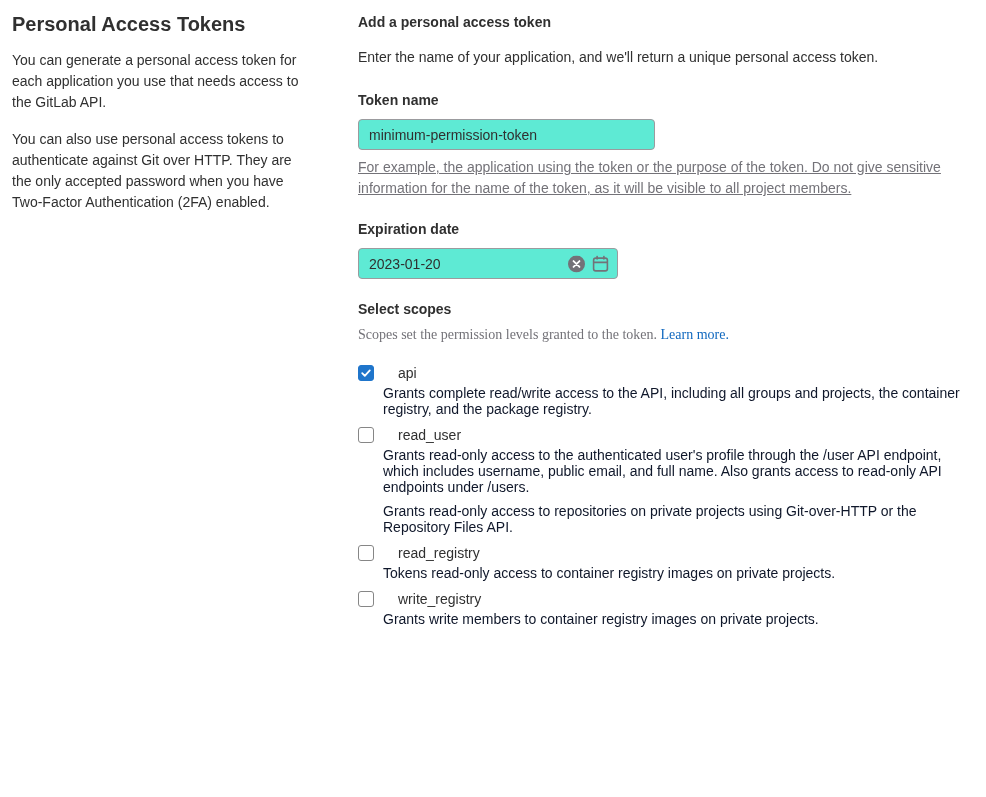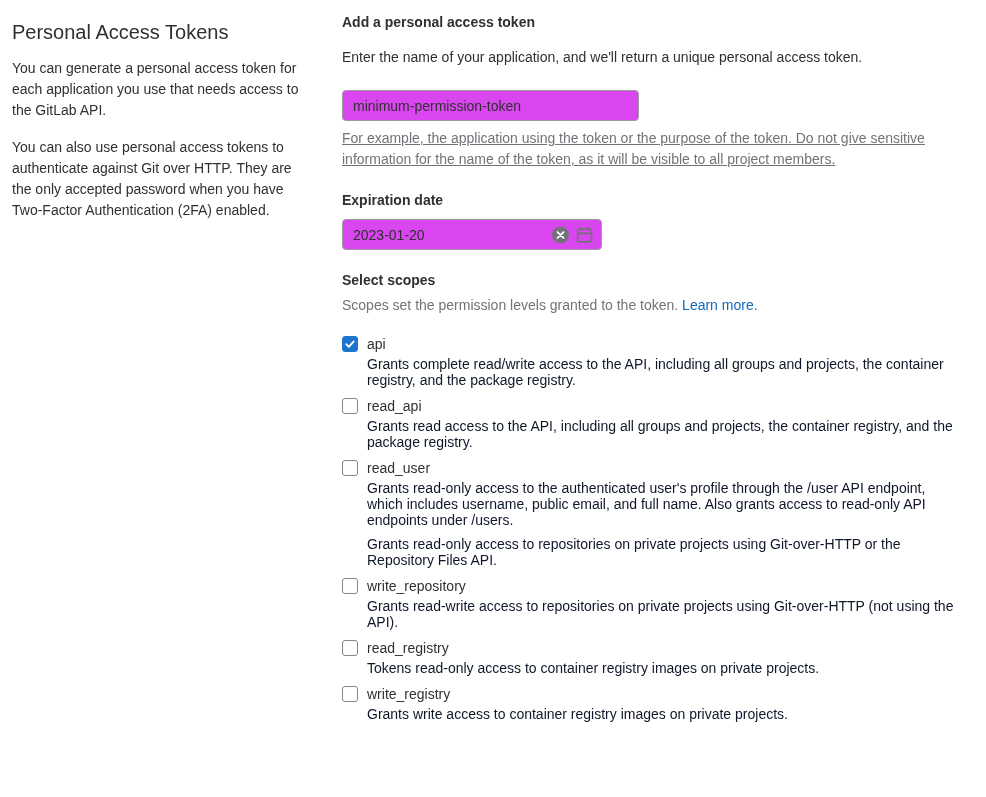--- a/index.html
+++ b/index.html
@@ -12,44 +12,44 @@
     line-height: 1.5;
     color: #303030;
     overflow: hidden;
   }
   .page { display: flex; padding: 12px 22px 12px 12px; }
 
   
   .left-col { width: 330px; flex: 0 0 330px; padding-right: 22px; }
   .left-col h1 {
     font-size: 20px;
-    font-weight: normal;
+    font-weight: bold;
     color: #303030;
-    margin: 8px 0 14px 0;
+    margin: 0 0 14px 0;
     line-height: 1.2;
   }
   .left-col p { margin: 0 16px 16px 0; color: #303030; }
 
   
-  .right-col { flex: 1 1 auto; max-width: 622px; }
+  .right-col { flex: 1 1 auto; max-width: 622px; margin-left: 16px; }
   .form-heading { font-size: 14px; font-weight: bold; margin: 0 0 14px 0; }
   .form-subheading { margin: 0 0 22px 0; }
 
   .form-group { margin-bottom: 20px; }
   .field-label { display: block; font-weight: bold; margin-bottom: 8px; color: #303030; }
 
   input.text-input {
     height: 31px;
     border: 1px solid #9b9b9e;
     border-radius: 4px;
     padding: 0 10px;
     font-family: inherit;
     font-size: 14px;
     color: #303030;
-    background: #d946ef;
+    background: #5eead4;
     outline: none;
     display: block;
   }
   .token-input { width: 297px; }
 
   .date-wrap { position: relative; width: 260px; }
   .date-wrap input { width: 100%; padding-right: 62px; }
   .icon-btn {
     position: absolute;
     top: 50%;
@@ -60,25 +60,25 @@
     justify-content: center;
     cursor: pointer;
   }
   .clear-icon { right: 33px; }
   .cal-icon { right: 9px; }
 
   .help-text { color: #737278; margin: 7px 0 0 0; text-decoration: underline; }
 
   .scopes-section { margin-top: 2px; }
   .scopes-label { margin-bottom: 4px; }
-  .scopes-help { color: #737278; margin: 0 0 18px 0; }
+  .scopes-help { color: #737278; margin: 0 0 18px 0; font-family: Liberation Serif, serif; }
   .scopes-help a { color: #1068bf; text-decoration: none; cursor: pointer; }
 
   .scope-row { margin-bottom: 8px; }
-  .scope-head { display: flex; align-items: center; gap: 9px; cursor: pointer; }
+  .scope-head { display: flex; align-items: center; gap: 24px; cursor: pointer; }
   .checkbox {
     width: 16px; height: 16px;
     flex: 0 0 16px;
     border: 1px solid #868686;
     border-radius: 3px;
     background: #fff;
     display: inline-flex;
     align-items: center;
     justify-content: center;
     cursor: pointer;
@@ -102,20 +102,21 @@
     <h1>Personal Access Tokens</h1>
     <p>You can generate a personal access token for each application you use that needs access to the GitLab API.</p>
     <p>You can also use personal access tokens to authenticate against Git over HTTP. They are the only accepted password when you have Two-Factor Authentication (2FA) enabled.</p>
   </aside>
 
   <main class="right-col">
     <h2 class="form-heading">Add a personal access token</h2>
     <p class="form-subheading">Enter the name of your application, and we'll return a unique personal access token.</p>
 
     <div class="form-group">
+      <label class="field-label">Token name</label>
       <input type="text" class="text-input token-input" value="minimum-permission-token" style="">
       <p class="help-text">For example, the application using the token or the purpose of the token. Do not give sensitive information for the name of the token, as it will be visible to all project members.</p>
     </div>
 
     <div class="form-group">
       <label class="field-label">Expiration date</label>
       <div class="date-wrap">
         <input type="text" class="text-input" value="2023-01-20" style="">
         <span class="icon-btn clear-icon">
           <svg width="17" height="17" viewBox="0 0 16 16">
@@ -142,70 +143,52 @@
       <span class="checkbox checked">
         <svg width="12" height="12" viewBox="0 0 12 12">
           <path d="M2.2 6.2 L4.8 8.8 L9.8 3.4" stroke="#ffffff" stroke-width="1.8" fill="none" stroke-linecap="round" stroke-linejoin="round"></path>
         </svg>
       </span>
       <span class="scope-label-text">api</span>
     </div>
     <div class="scope-desc">Grants complete read/write access to the API, including all groups and projects, the container registry, and the package registry.</div>
   </div>
 
-  <div class="scope-row">
-    <div class="scope-head">
-      <span class="checkbox">
-        
-      </span>
-      <span class="scope-label-text">read_api</span>
-    </div>
-    <div class="scope-desc">Grants read access to the API, including all groups and projects, the container registry, and the package registry.</div>
-  </div>
 
   <div class="scope-row">
     <div class="scope-head">
       <span class="checkbox">
         
       </span>
       <span class="scope-label-text">read_user</span>
     </div>
     <div class="scope-desc">Grants read-only access to the authenticated user's profile through the /user API endpoint, which includes username, public email, and full name. Also grants access to read-only API endpoints under /users.</div>
   </div>
 
   <div class="scope-row">
     <div class="scope-desc">Grants read-only access to repositories on private projects using Git-over-HTTP or the Repository Files API.</div>
   </div>
 
-  <div class="scope-row">
-    <div class="scope-head">
-      <span class="checkbox">
-        
-      </span>
-      <span class="scope-label-text">write_repository</span>
-    </div>
-    <div class="scope-desc">Grants read-write access to repositories on private projects using Git-over-HTTP (not using the API).</div>
-  </div>
 
   <div class="scope-row">
     <div class="scope-head">
       <span class="checkbox">
         
       </span>
       <span class="scope-label-text">read_registry</span>
     </div>
     <div class="scope-desc">Tokens read-only access to container registry images on private projects.</div>
   </div>
 
   <div class="scope-row">
     <div class="scope-head">
       <span class="checkbox">
         
       </span>
       <span class="scope-label-text">write_registry</span>
     </div>
-    <div class="scope-desc">Grants write access to container registry images on private projects.</div>
+    <div class="scope-desc">Grants write members to container registry images on private projects.</div>
   </div>
 </div>
     </div>
 
   </main>
 </div>
 
 </body></html>

